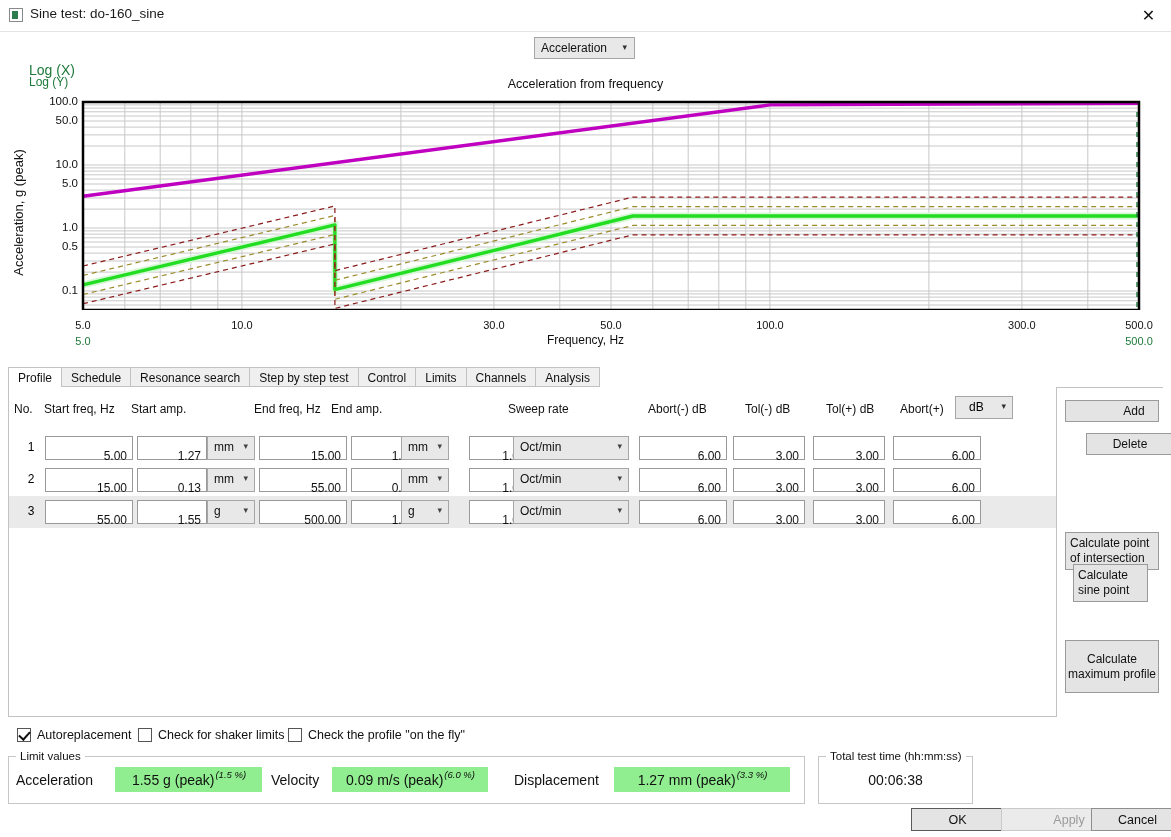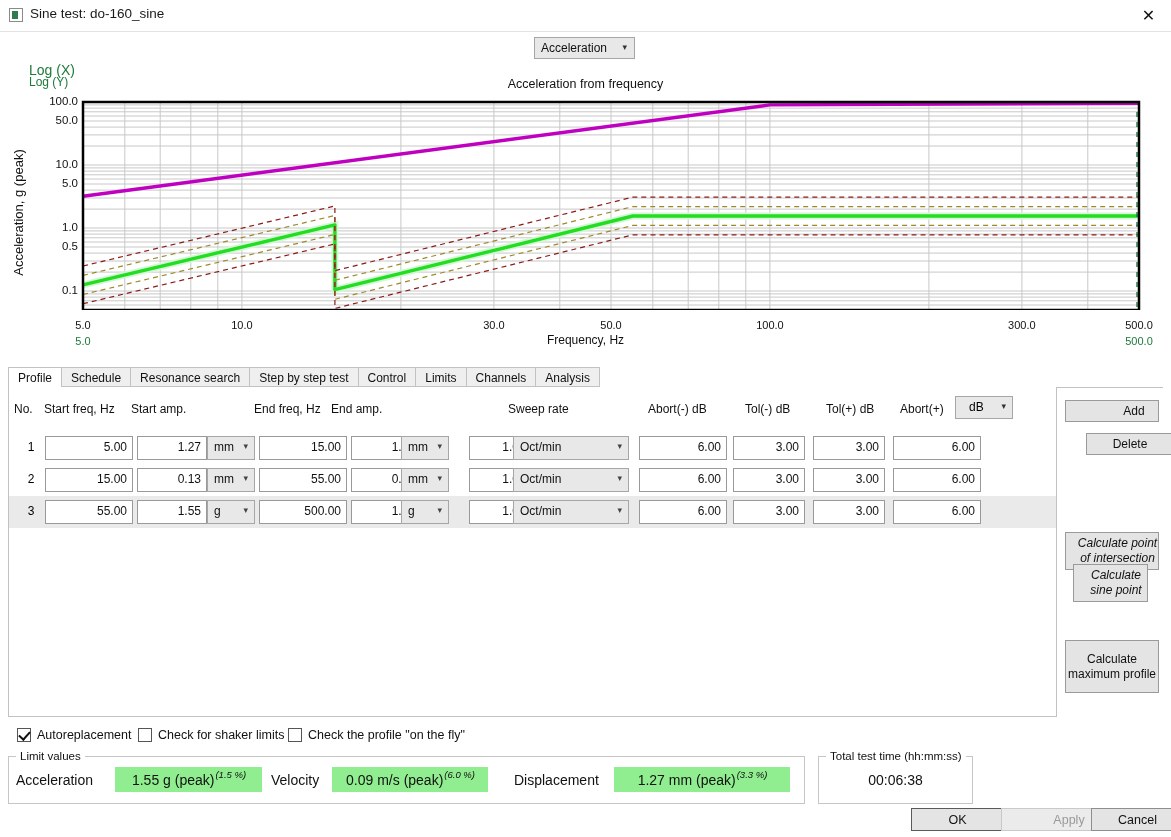--- a/index.html
+++ b/index.html
@@ -102,36 +102,36 @@
   }
   .db-select .lbl{position:absolute;left:13px;top:3px;}
   .db-select .arw{position:absolute;right:6px;top:4px;font-size:9px;color:#333;}
   .rowsarea{position:absolute;left:9px;top:432px;width:1047px;}
   .row{position:relative;height:32px;}
   .row.sel{background:#eaeaea;}
   .rowno{position:absolute;left:14px;top:8px;width:16px;text-align:center;font-size:12px;}
   .tin{
     position:absolute;top:4px;height:24px;background:#fff;
     border:1px solid #999;box-sizing:border-box;font-size:12px;
-    color:#111;text-align:right;padding:3px 5px 0 0;
+    color:#111;text-align:right;padding:12px 5px 0 0;
   }
   .tsel{
     position:absolute;top:4px;height:24px;background:#e8e8e8;
     border:1px solid #a6a6a6;box-sizing:border-box;font-size:12px;color:#111;
   }
   .tsel .lbl{position:absolute;left:6px;top:3px;}
   .tsel .arw{position:absolute;right:6px;top:4px;font-size:9px;color:#444;}
   
   .sbtn{
     position:absolute;background:#e4e4e4;border:1px solid #9a9a9a;
     box-sizing:border-box;font-size:12px;color:#111;text-align:center;
     display:flex;align-items:center;justify-content:center;
     line-height:15px;
   }
-  .sbtn.left-text{justify-content:flex-start;padding-left:11px;text-align:center;font-style:italic;}
+  .sbtn.left-text{justify-content:flex-start;padding-left:4px;text-align:left;}
   
   .cbrow{position:absolute;left:8px;top:726px;width:1155px;height:22px;}
   .cb{position:absolute;top:2px;width:14px;height:14px;border:1px solid #555;background:#fff;box-sizing:border-box;}
   .cb.checked:after{
     content:"";position:absolute;left:3px;top:0px;width:5px;height:9px;
     border:solid #111;border-width:0 2px 2px 0;transform:rotate(42deg);
   }
   .cbl{position:absolute;top:2px;font-size:12.5px;color:#111;white-space:nowrap;}
   
   .lv-group{

